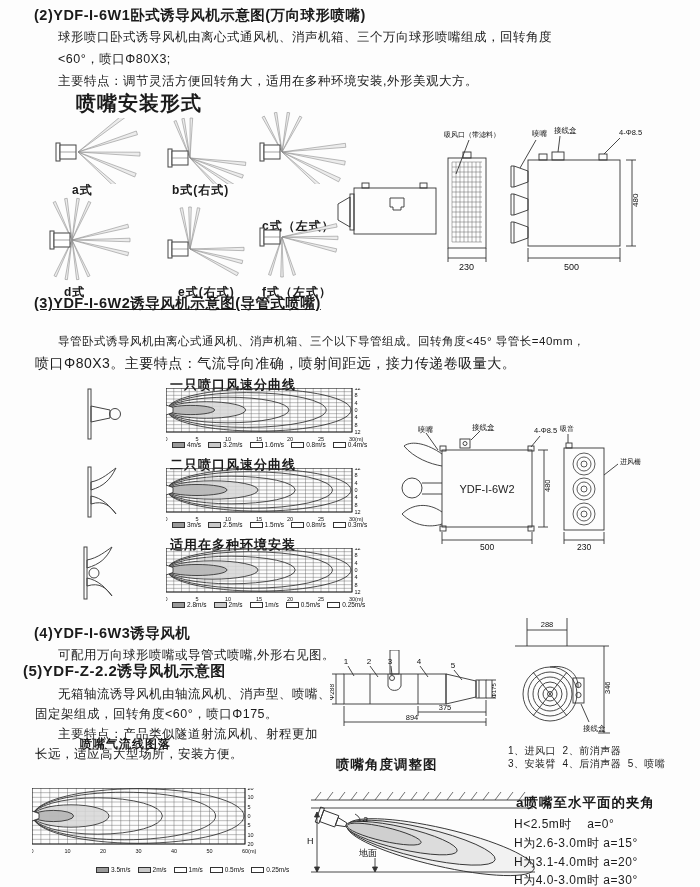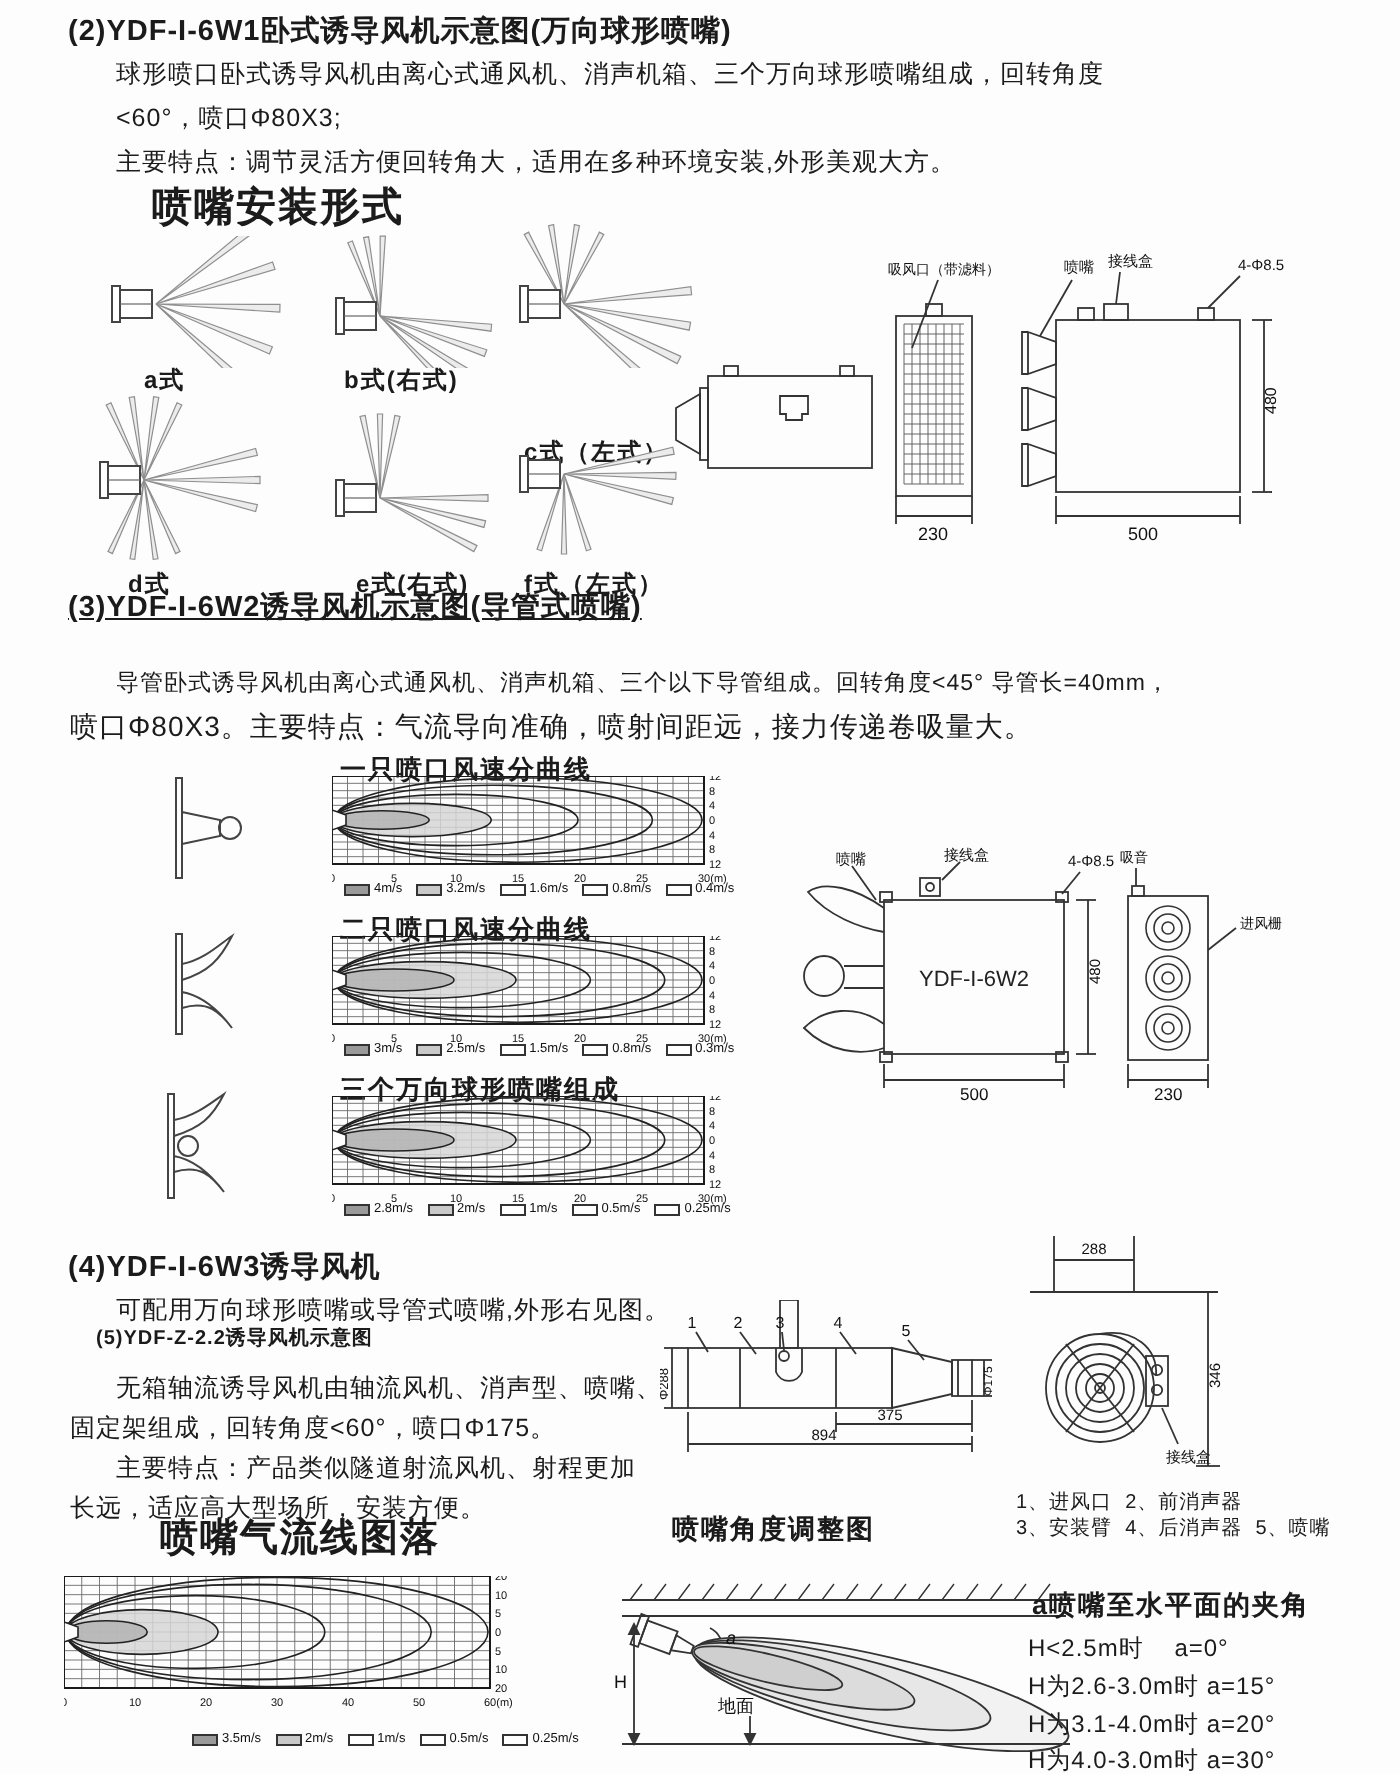--- a/index.html
+++ b/index.html
@@ -341,21 +341,21 @@
     <span class="lg-item">
       <span class="sw" style="background: rgb(255, 255, 255);"></span>
       <span>0.8m/s</span>
     </span>
     <span class="lg-item">
       <span class="sw" style="background: rgb(255, 255, 255);"></span>
       <span>0.3m/s</span>
     </span>
   </div>
 
-<div class="abs h3" style="left:170px;top:536px;">三个万向球形喷嘴组成</div>
+<div class="abs h3" style="left:170px;top:536px;">适用在多种环境安装</div>
 <svg id="icon2" class="abs" style="left:76px;top:544px;" width="60" height="58" viewBox="0 0 60 58">
   <g stroke="#444" stroke-width="1" fill="none">
     <rect x="8" y="3" width="3" height="52"></rect>
     <path d="M11,16 C22,14 30,7 36,3 C30,15 24,20 11,24 Z"></path>
     <circle cx="18" cy="29" r="5"></circle>
     <path d="M11,34 C22,36 30,44 36,52 C30,44 24,38 11,42 Z"></path>
   </g>
 </svg>
 <svg class="abs vel-chart" style="left:166px;top:548px;" width="212" height="58" viewBox="0 0 212 58">
     <line x1="0.00" y1="0" x2="0.00" y2="44" stroke="#6a6a6a" stroke-width="0.45"></line>
@@ -495,21 +495,21 @@
   <text x="142" y="13" font-size="7.5" fill="#111">4-Φ8.5</text>
   <text x="168" y="11" font-size="7" fill="#111">吸音</text>
   <text x="228" y="44" font-size="7" fill="#111">进风栅</text>
   <text x="158" y="72" font-size="7.5" fill="#111" transform="rotate(-90 158 72)">480</text>
   <text x="88" y="130" font-size="8.5" fill="#111">500</text>
   <text x="185" y="130" font-size="8.5" fill="#111">230</text>
 </svg>
 
 <div class="abs h1" style="left:34px;top:624px;">(4)YDF-I-6W3诱导风机</div>
 <div class="abs body-line" style="left:58px;top:647px;">可配用万向球形喷嘴或导管式喷嘴,外形右见图。</div>
-<div class="abs h1" style="left:48px;top:662px;font-size:10px;text-align:center;">(5)YDF-Z-2.2诱导风机示意图</div>
+<div class="abs h1" style="left:23px;top:662px;font-size:15px;text-align:center;">(5)YDF-Z-2.2诱导风机示意图</div>
 <div class="abs body-line" style="left:58px;top:686px;">无箱轴流诱导风机由轴流风机、消声型、喷嘴、</div>
 <div class="abs body-line" style="left:35px;top:706px;">固定架组成，回转角度&lt;60°，喷口Φ175。</div>
 <div class="abs body-line" style="left:58px;top:726px;">主要特点：产品类似隧道射流风机、射程更加</div>
 <div class="abs body-line" style="left:35px;top:746px;">长远，适应高大型场所，安装方便。</div>
 
 <svg class="abs" style="left:330px;top:650px;" width="175" height="82" viewBox="0 0 175 82">
   <g stroke="#333" stroke-width="0.9" fill="none">
     <rect x="60" y="0" width="9" height="24"></rect>
     <rect x="14" y="24" width="102" height="30"></rect>
     <path d="M58,24 v12 a7,7 0 0 0 13,0 v-12"></path>
@@ -573,21 +573,21 @@
       <circle cx="73.5" cy="81" r="2.6"></circle>
     <line x1="76" y1="90" x2="84" y2="108"></line>
   </g>
   <text x="42" y="13" font-size="7.5" fill="#111" text-anchor="middle">288</text>
   <text x="105" y="80" font-size="7.5" fill="#111" transform="rotate(-90 105 80)">346</text>
   <text x="78" y="117" font-size="7.5" fill="#111">接线盒</text>
 </svg>
 <div class="abs small-line" style="left:508px;top:744px;">1、进风口  2、前消声器</div>
 <div class="abs small-line" style="left:508px;top:757px;">3、安装臂  4、后消声器  5、喷嘴</div>
 
-<div class="abs h3" style="left:80px;top:756px;font-size:19px;">喷嘴气流线图落</div>
+<div class="abs h3" style="left:80px;top:736px;font-size:12px;">喷嘴气流线图落</div>
 <svg class="abs vel-chart" style="left:32px;top:788px;" width="240" height="74" viewBox="0 0 240 74">
     <line x1="0.00" y1="0" x2="0.00" y2="56" stroke="#6a6a6a" stroke-width="0.45"></line>
     <line x1="8.88" y1="0" x2="8.88" y2="56" stroke="#6a6a6a" stroke-width="0.45"></line>
     <line x1="17.75" y1="0" x2="17.75" y2="56" stroke="#6a6a6a" stroke-width="0.45"></line>
     <line x1="26.63" y1="0" x2="26.63" y2="56" stroke="#6a6a6a" stroke-width="0.45"></line>
     <line x1="35.50" y1="0" x2="35.50" y2="56" stroke="#6a6a6a" stroke-width="0.45"></line>
     <line x1="44.38" y1="0" x2="44.38" y2="56" stroke="#6a6a6a" stroke-width="0.45"></line>
     <line x1="53.25" y1="0" x2="53.25" y2="56" stroke="#6a6a6a" stroke-width="0.45"></line>
     <line x1="62.13" y1="0" x2="62.13" y2="56" stroke="#6a6a6a" stroke-width="0.45"></line>
     <line x1="71.00" y1="0" x2="71.00" y2="56" stroke="#6a6a6a" stroke-width="0.45"></line>

